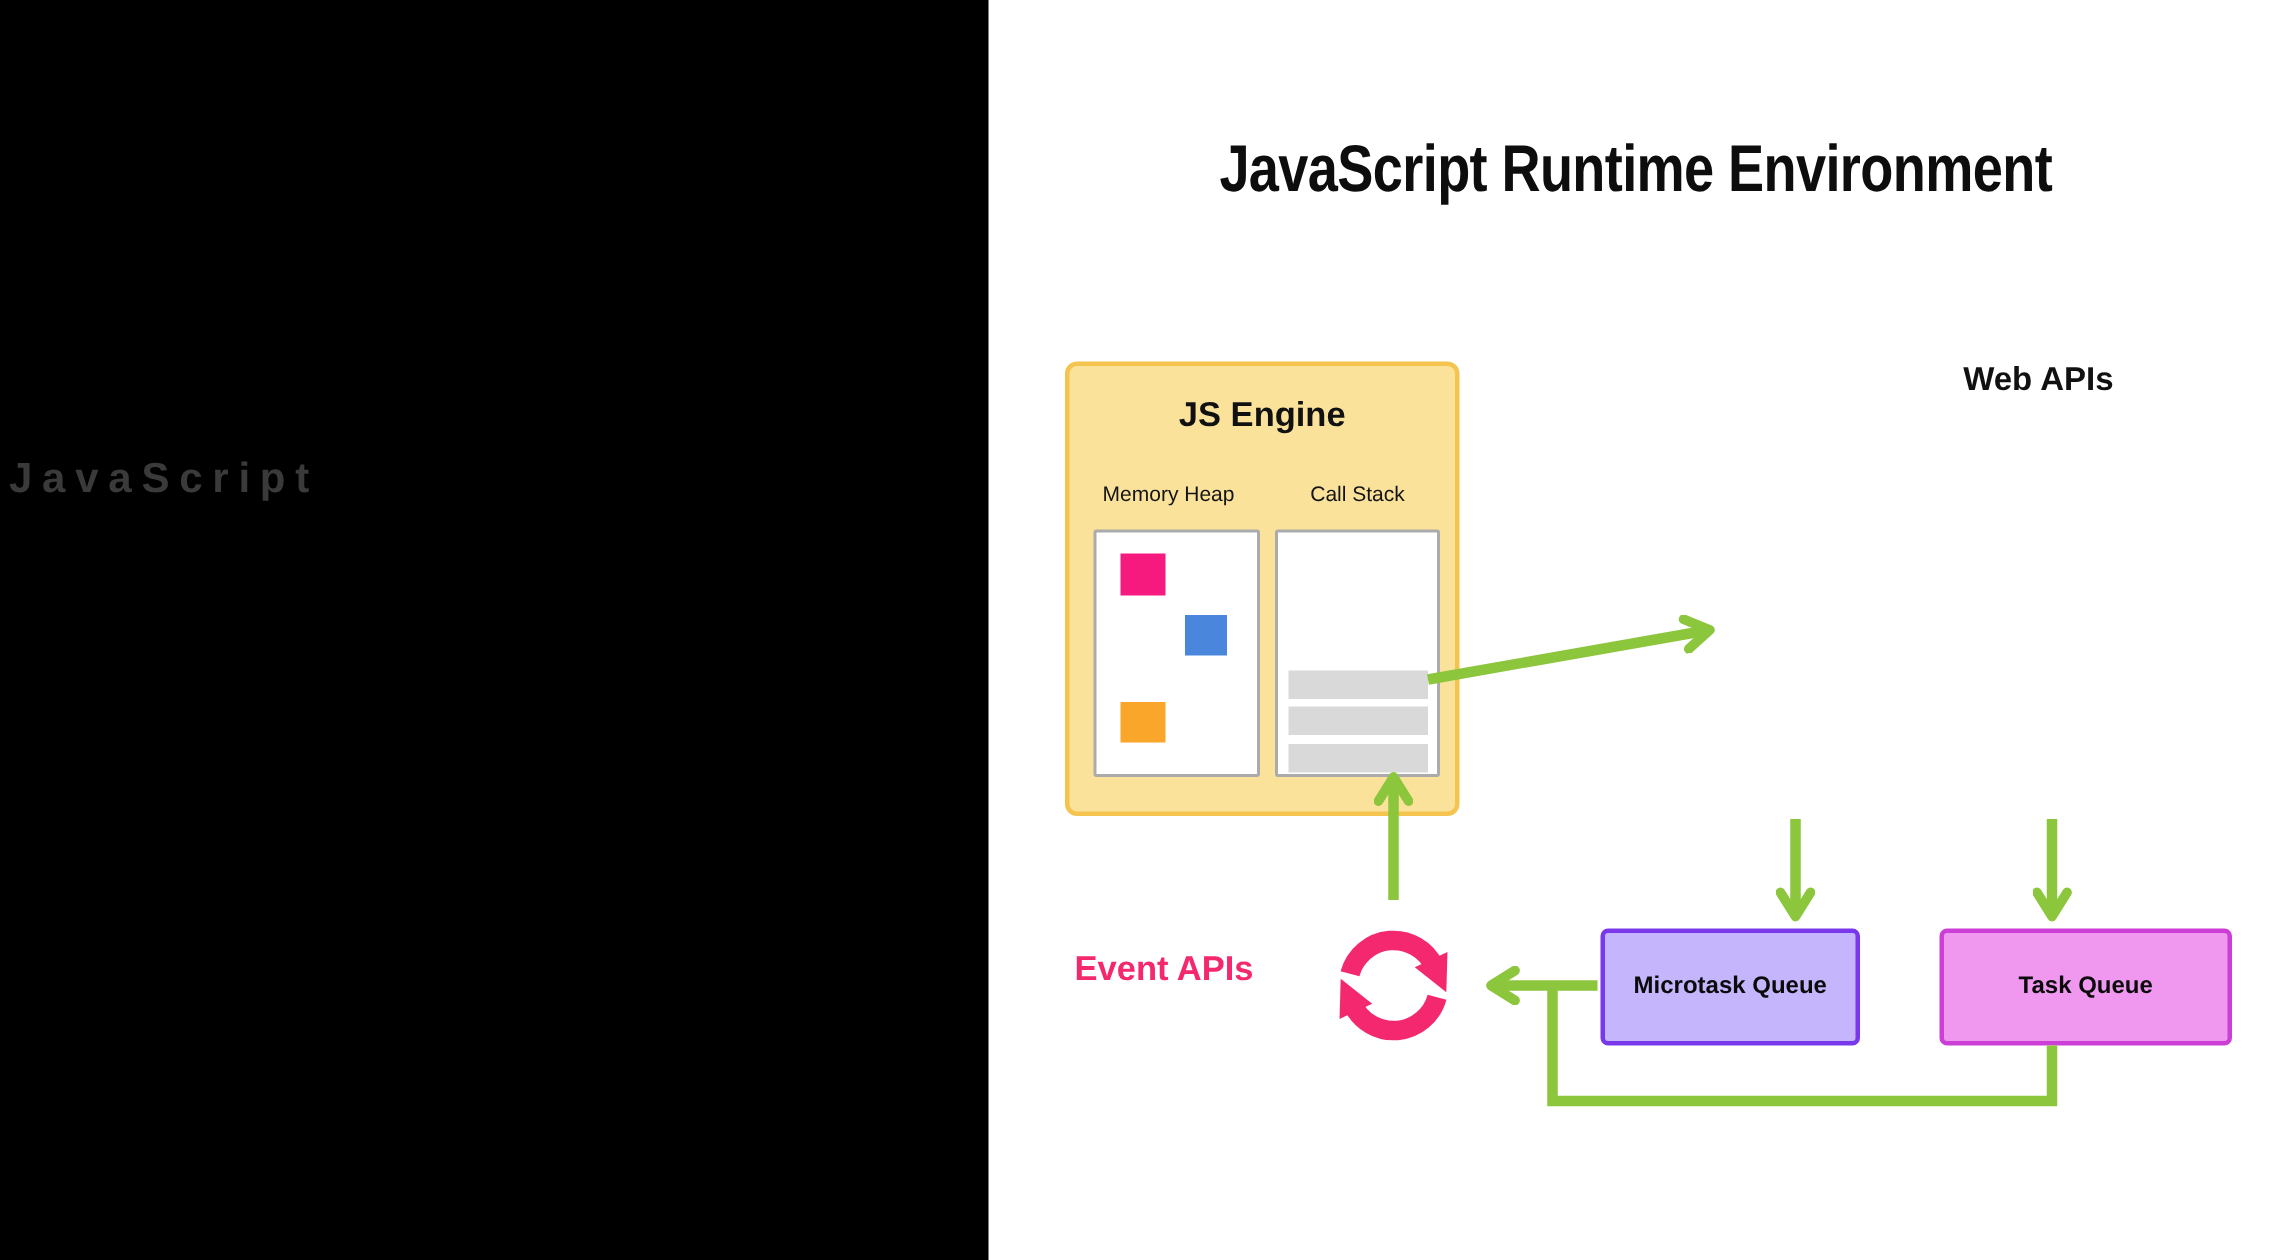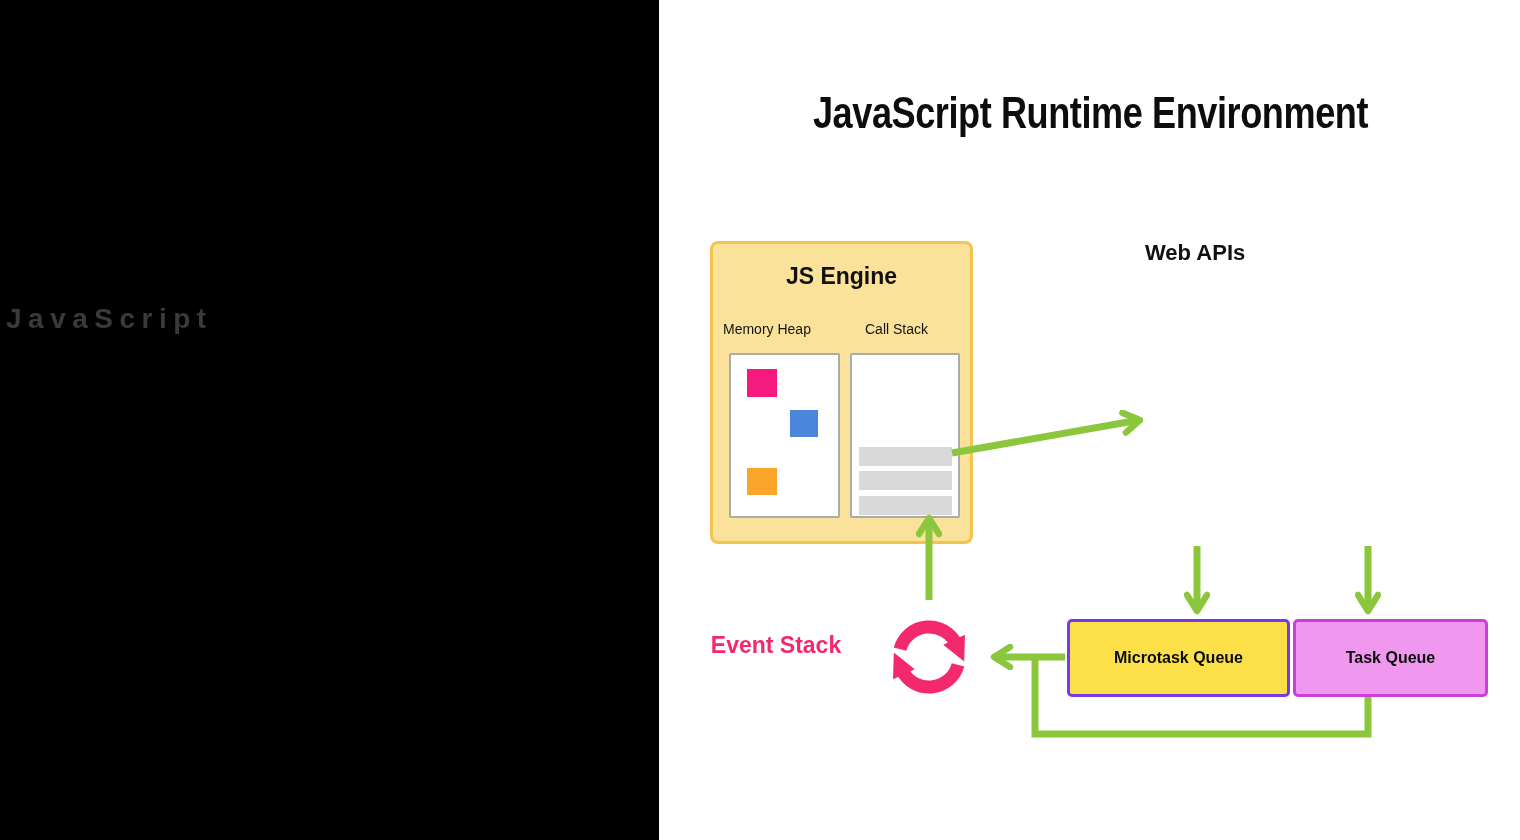--- a/index.html
+++ b/index.html
@@ -32,60 +32,60 @@
   
   .js-engine {
     position: absolute; left: 51px; top: 241px; width: 263px; height: 303px;
     background: #fae29b; border: 3px solid #f4c44e; border-radius: 8px;
   }
   .js-engine-title {
     position: absolute; left: 0; top: 19px; width: 100%;
     text-align: center; font-size: 23px; font-weight: bold; color: #111;
   }
   .sub-label {
-    position: absolute; top: 77px; width: 112px; text-align: left;
+    position: absolute; top: 77px; width: 112px; text-align: center;
     font-size: 14px; color: #141414;
   }
   .mh-label { left: 10px; }
-  .cs-label { left: 152px; }
+  .cs-label { left: 136px; }
   .white-box {
     position: absolute; top: 109px; height: 165px;
     background: #ffffff; border: 2px solid #ababab; border-radius: 2px;
   }
   .memory-heap { left: 16px; width: 111px; }
   .call-stack  { left: 137px; width: 110px; }
   .heap-sq { position: absolute; }
   .heap-pink   { left: 16px; top: 14px; width: 30px; height: 28px; background: #f6197e; }
   .heap-blue   { left: 59px; top: 55px; width: 28px; height: 27px; background: #4a86db; }
   .heap-orange { left: 16px; top: 113px; width: 30px; height: 27px; background: #faa62b; }
   .stack-frame {
     position: absolute; left: 7px; width: 93px; height: 19px; background: #d9d9d9;
   }
   .frame-1 { top: 92px; } .frame-2 { top: 116px; } .frame-3 { top: 141px; }
 
   
   .web-apis-title {
     position: absolute; left: 486px; top: 240px; width: 264px;
-    text-align: left; font-size: 22px; font-weight: bold; color: #111;
+    text-align: right; font-size: 22px; font-weight: bold; color: #111;
   }
   .web-apis {
     position: absolute; left: 486px; top: 293px; width: 264px; height: 250px;
     background: #85b2f8; border: 3px solid #2d74e7; border-radius: 8px;
     display: flex; flex-direction: column; justify-content: space-around;
     padding: 14px 0 18px 0;
   }
   .api-item { text-align: center; font-size: 15px; font-weight: 600; color: #0b0b0b; }
 
   
   .queue {
     position: absolute; top: 619px; height: 78px;
     display: flex; align-items: center; justify-content: center;
     font-size: 16px; font-weight: 600; color: #0b0b0b; border-radius: 5px;
   }
-  .microtask-queue { left: 408px; width: 223px; background: #fde047; border: 3px solid #7938ea; }
+  .microtask-queue { left: 408px; width: 173px; background: #c4b5fd; border: 3px solid #7938ea; }
   .task-queue     { left: 634px; width: 195px; background: #f098f0; border: 3px solid #cb3fd6; }
 
   
   .event-loop-label {
     position: absolute; left: 42px; top: 632px; width: 150px;
     text-align: center; font-size: 23px; font-weight: 600; color: #f4286f;
     white-space: nowrap;
   }
 
   .overlay {
@@ -121,21 +121,21 @@
 
   <div class="web-apis-title">Web APIs</div>
 
   <div class="queue microtask-queue">
     <span>Microtask Queue</span>
   </div>
   <div class="queue task-queue">
     <span>Task Queue</span>
   </div>
 
-  <div class="event-loop-label">Event Stack</div>
+  <div class="event-loop-label">Event APIs</div>
 </div>
 
 <svg class="overlay" viewBox="0 0 1520 840" xmlns="http://www.w3.org/2000/svg">
   <defs>
     <marker id="chev" markerUnits="userSpaceOnUse" markerWidth="24" markerHeight="26" viewBox="0 0 24 26" refX="14" refY="13" orient="auto">
       <path d="M4,3 L20,13 L4,23" fill="none" stroke="#8cc63c" stroke-width="6.5" stroke-linecap="round" stroke-linejoin="round"></path>
     </marker>
     <marker id="ptri" markerUnits="userSpaceOnUse" markerWidth="28" markerHeight="28" viewBox="0 0 28 28" refX="7" refY="14" orient="auto">
       <path d="M2,2 L26,14 L2,26 Z" fill="#f4286f"></path>
     </marker>

